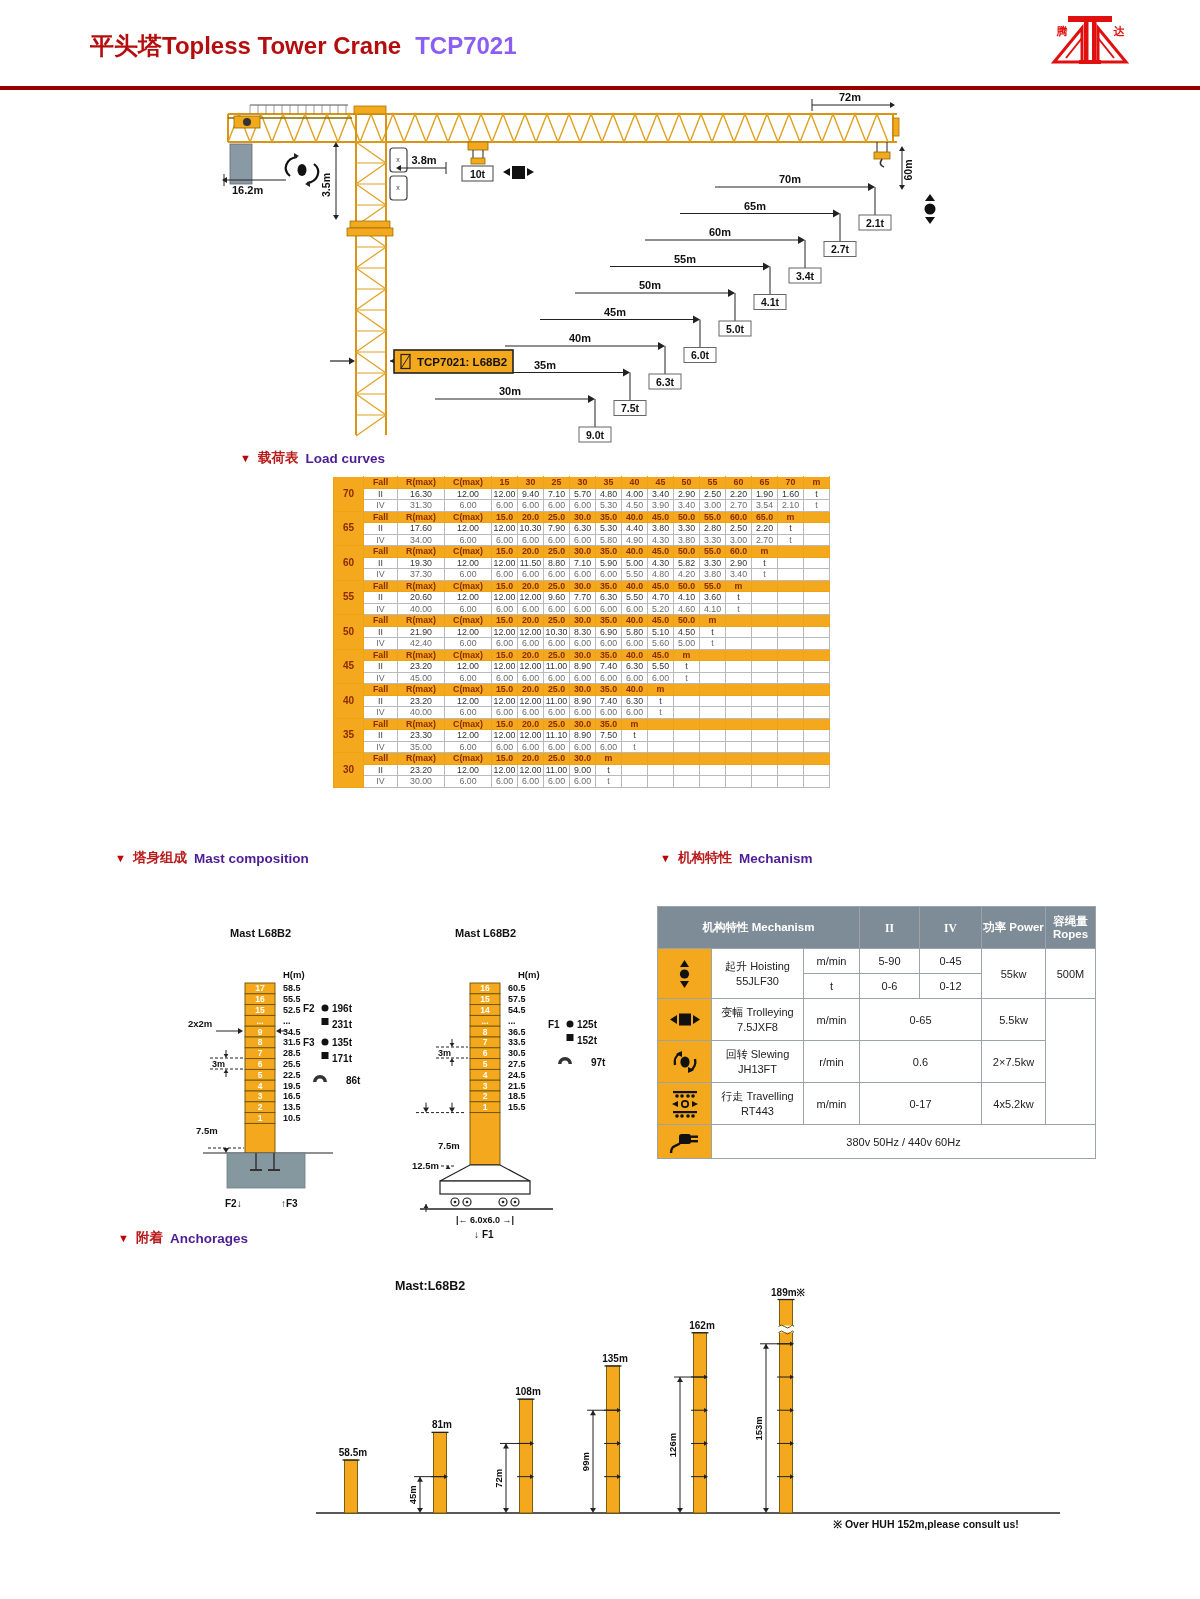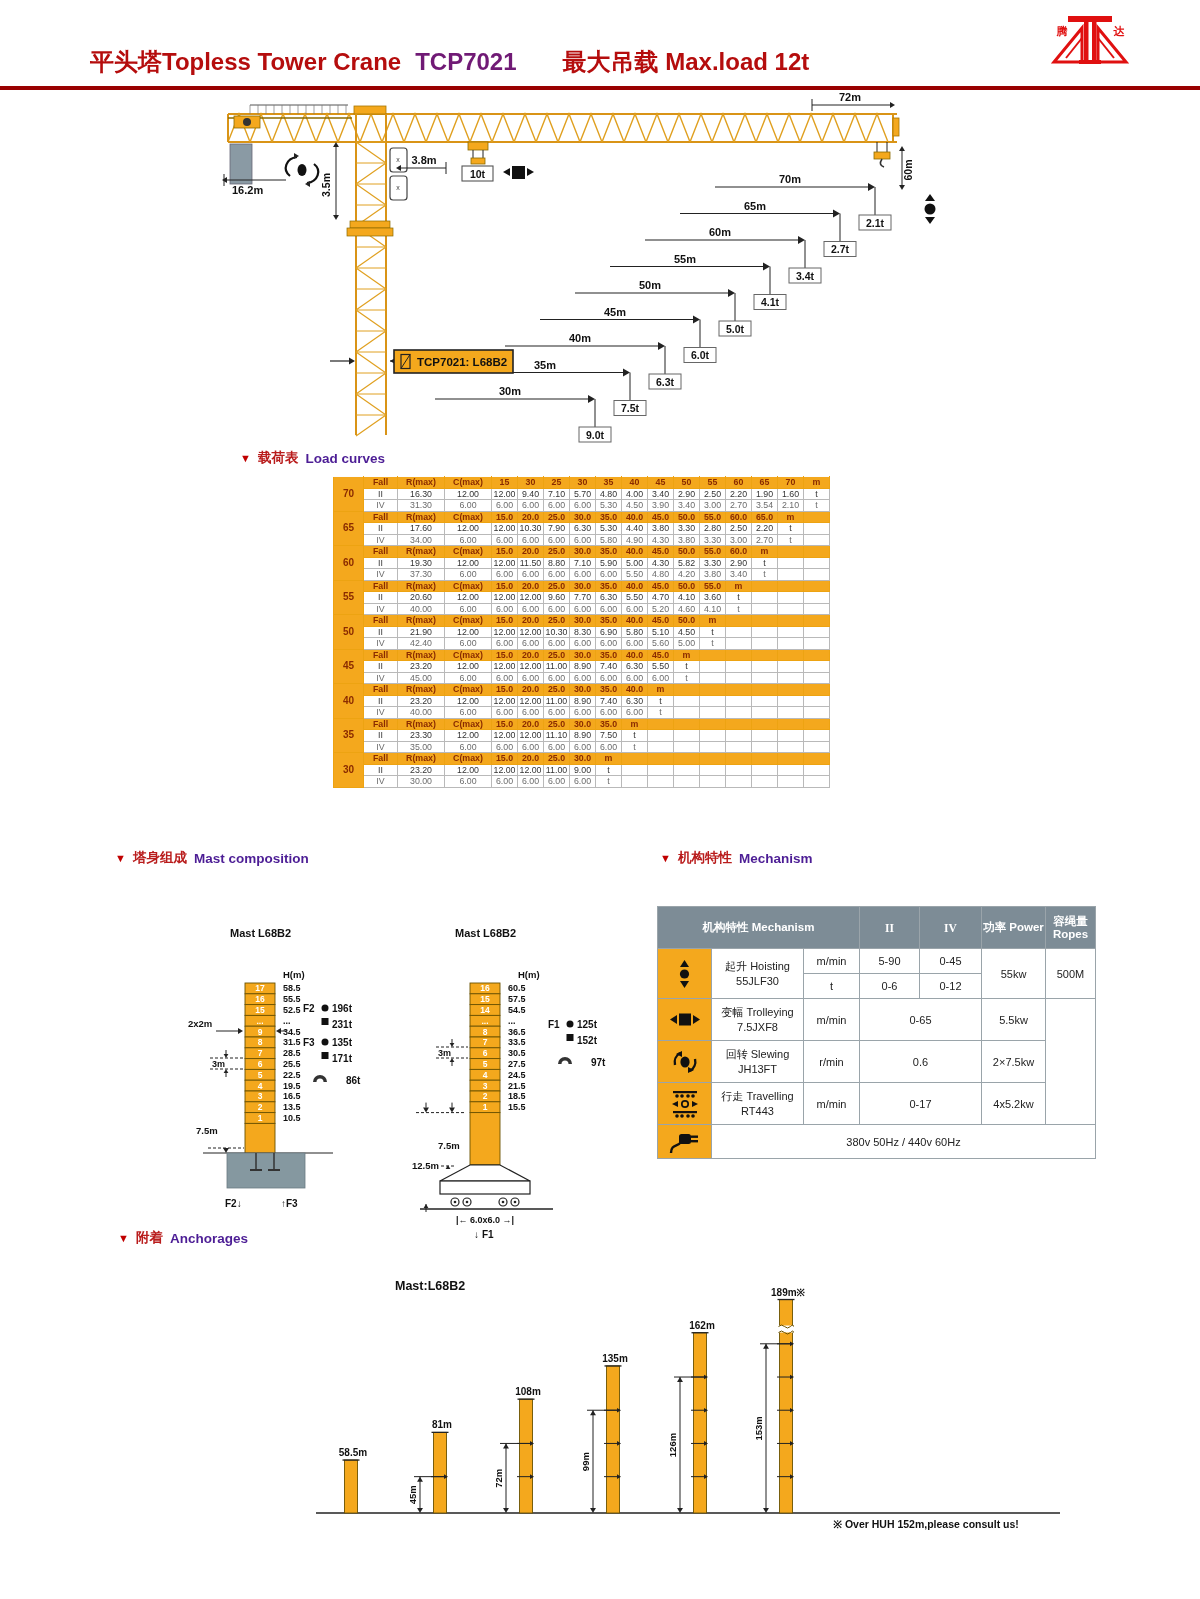--- a/index.html
+++ b/index.html
@@ -1,21 +1,21 @@
 <!DOCTYPE html>
 <html><head>
 <meta charset="utf-8">
 <style>
 *{margin:0;padding:0;box-sizing:border-box}
 body{background:#e8e8e8;font-family:"Liberation Sans",sans-serif}
 #page{position:relative;width:1200px;height:1599px;background:#fff;overflow:hidden;margin:0 auto}
 .abs{position:absolute}
-#main-title{position:absolute;left:90px;top:46px;display:flex;align-items:baseline;font-weight:bold;font-size:24px;white-space:nowrap}
+#main-title{position:absolute;left:90px;top:30px;display:flex;align-items:baseline;font-weight:bold;font-size:24px;white-space:nowrap}
 #main-title .red{color:#b50d0d}
-#main-title .blk{color:#701a75;margin-left:14px}
+#main-title .blk{color:#8b5cf6;margin-left:14px}
 #main-title .ml{margin-left:46px}
 #rule{position:absolute;left:0;top:86px;width:1200px;height:3.5px;background:#990000}
 .sec-hdr{position:absolute;display:flex;align-items:center;gap:7px;font-size:13.5px;font-weight:bold;white-space:nowrap}
 .sec-hdr .tri{color:#c00000;font-size:11px}
 .sec-hdr .cn{color:#b91c1c}
 .sec-hdr .en{color:#4c1d95}
 
 #load-table table{border-collapse:collapse;table-layout:fixed;font-size:8.8px}
 #load-table td{height:10.5px;line-height:10.5px;text-align:center;padding:0;border:1px solid #b9b9b9;background:#fff;color:#333;white-space:nowrap;overflow:hidden}
 #load-table td.jib{background:#47565f;color:#fff;font-weight:bold;font-size:10px;border:1px solid #fff}
@@ -32,21 +32,20 @@
 </style>
 </head>
 <body>
 
 <div id="page">
 
   <div id="main-title">
     <span class="red">平头塔</span>
     <span class="red" style="margin-left:0">Topless Tower Crane</span>
     <span class="blk">TCP7021</span>
-    <span class="red ml">最大吊载  Max.load 12t</span>
   </div>
 
   <svg class="abs" style="left:1032px;top:10px" width="115" height="74" viewBox="0 0 115 74">
     <rect x="36" y="6" width="44" height="6" fill="#e01010"></rect>
     <rect x="52" y="6" width="4.5" height="44" fill="#e01010"></rect>
     <rect x="60" y="6" width="4.5" height="44" fill="#e01010"></rect>
     <polygon points="50,18 50,52 22,52" fill="none" stroke="#e01010" stroke-width="3"></polygon>
     <polygon points="66,18 66,52 94,52" fill="none" stroke="#e01010" stroke-width="3"></polygon>
     <line x1="34" y1="48" x2="50" y2="28" stroke="#e01010" stroke-width="2"></line>
     <line x1="82" y1="48" x2="66" y2="28" stroke="#e01010" stroke-width="2"></line>

